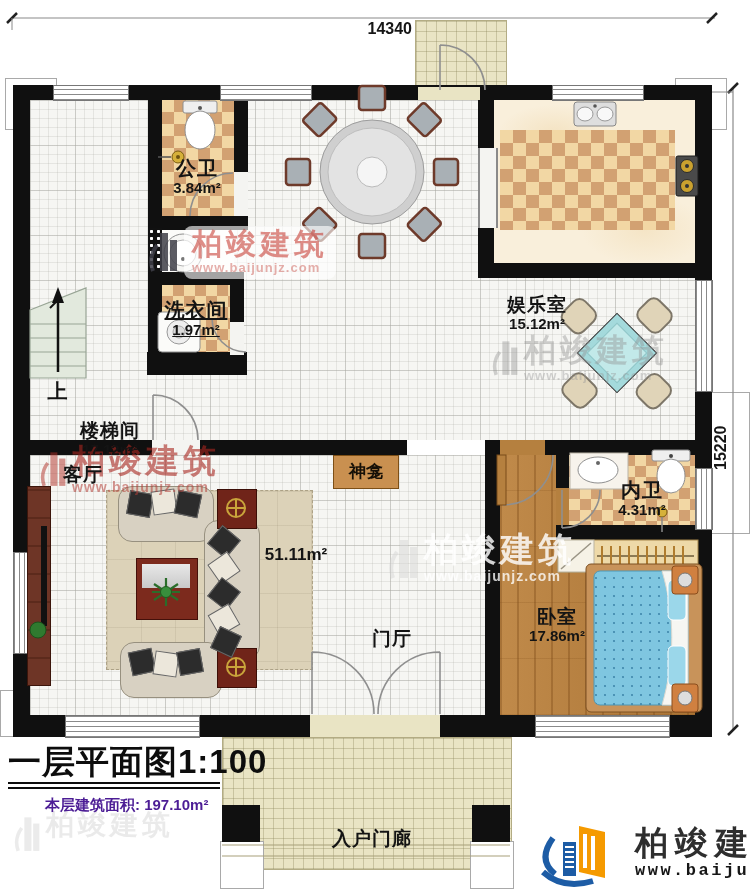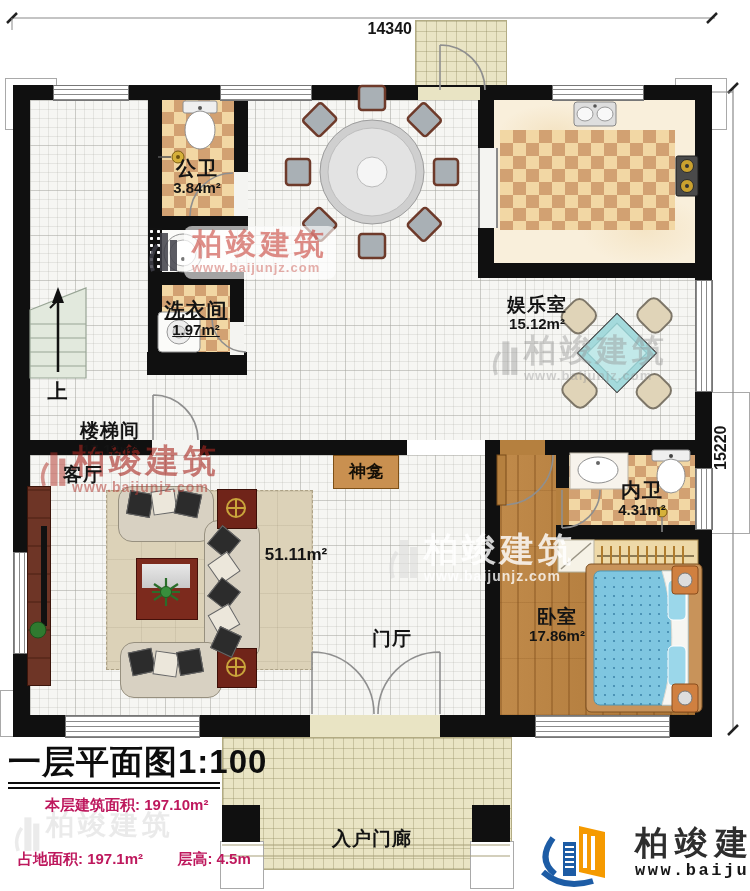--- a/index.html
+++ b/index.html
@@ -66,21 +66,21 @@
   .cush-dark{background:#2c2c2c;}
   .cush-light{background:#ece7db;}
   .sidetable{background:#702419;border:1px solid #3c0e06;z-index:12;}
   .rug{background:#dcd2b8;border:1px dashed #aca186;z-index:11;
     background-image:linear-gradient(rgba(120,110,80,.12) 1px,transparent 1px),linear-gradient(90deg,rgba(120,110,80,.12) 1px,transparent 1px);
     background-size:34px 34px;}
   .shrine{background:#c99050;border:1px solid #7d4f16;z-index:14;text-align:center;font-weight:bold;font-size:17px;color:#161007;}
   
   .plan-title{font-size:33px;font-weight:bold;color:#0d0d0d;letter-spacing:1px;z-index:45;white-space:nowrap;}
   .title-rule{border-top:2.5px solid #0d0d0d;border-bottom:2.5px solid #0d0d0d;height:3px;z-index:45;}
-  .info-line{font-size:15px;font-weight:bold;color:#be185d;z-index:45;white-space:nowrap;}
+  .info-line{font-size:15px;font-weight:bold;color:#4c1d95;z-index:45;white-space:nowrap;}
   .dim-label{font-size:16px;font-weight:bold;color:#161616;z-index:45;}
   .dim-right-label{writing-mode:vertical-rl;transform:rotate(180deg);}
   
   .logo{display:flex;align-items:center;gap:8px;z-index:46;}
   .logo-brand{font-size:33px;font-weight:bold;color:#2e2e2e;letter-spacing:7px;line-height:1.05;white-space:nowrap;}
   .logo-url{font-size:17px;font-weight:bold;color:#161616;letter-spacing:2.5px;font-family:"Liberation Mono",monospace;}
   svg{display:block;}
 </style>
 </head>
 <body>
@@ -436,27 +436,20 @@
 
   <div class="abs dim-label" style="left:338px;top:20px;width:74px;text-align:right;">14340</div>
   <div class="abs dim-label dim-right-label" style="left:712px;top:394px;height:76px;">15220</div>
 
   <div class="abs plan-title" style="left:8px;top:740px;">一层平面图1:100</div>
   <div class="abs title-rule" style="left:8px;top:782px;width:212px;"></div>
   <div class="abs info-line" style="left:45px;top:796px;">
     <span>本层建筑面积:</span>
     <span>197.10m²</span>
   </div>
-  <div class="abs info-line" style="left:18px;top:850px;">
-    <span>占地面积:</span>
-    <span>197.1m²</span>
-    <span style="display:inline-block;width:26px;"></span>
-    <span>层高:</span>
-    <span>4.5m</span>
-  </div>
 
   <div class="abs logo" style="left:535px;top:818px;">
     <svg width="92" height="70" viewBox="0 0 92 70">
       <path d="M20,56 Q2,42 18,20" stroke="#1d5ca5" stroke-width="6" fill="none"></path>
       <path d="M8,54 Q28,72 58,63" stroke="#1d5ca5" stroke-width="6" fill="none"></path>
       <rect x="28" y="24" width="13" height="34" fill="#1d5ca5"></rect>
       <g fill="#fff">
           <rect x="30" y="28" width="9" height="2"></rect>
           <rect x="30" y="33" width="9" height="2"></rect>
           <rect x="30" y="38" width="9" height="2"></rect>

